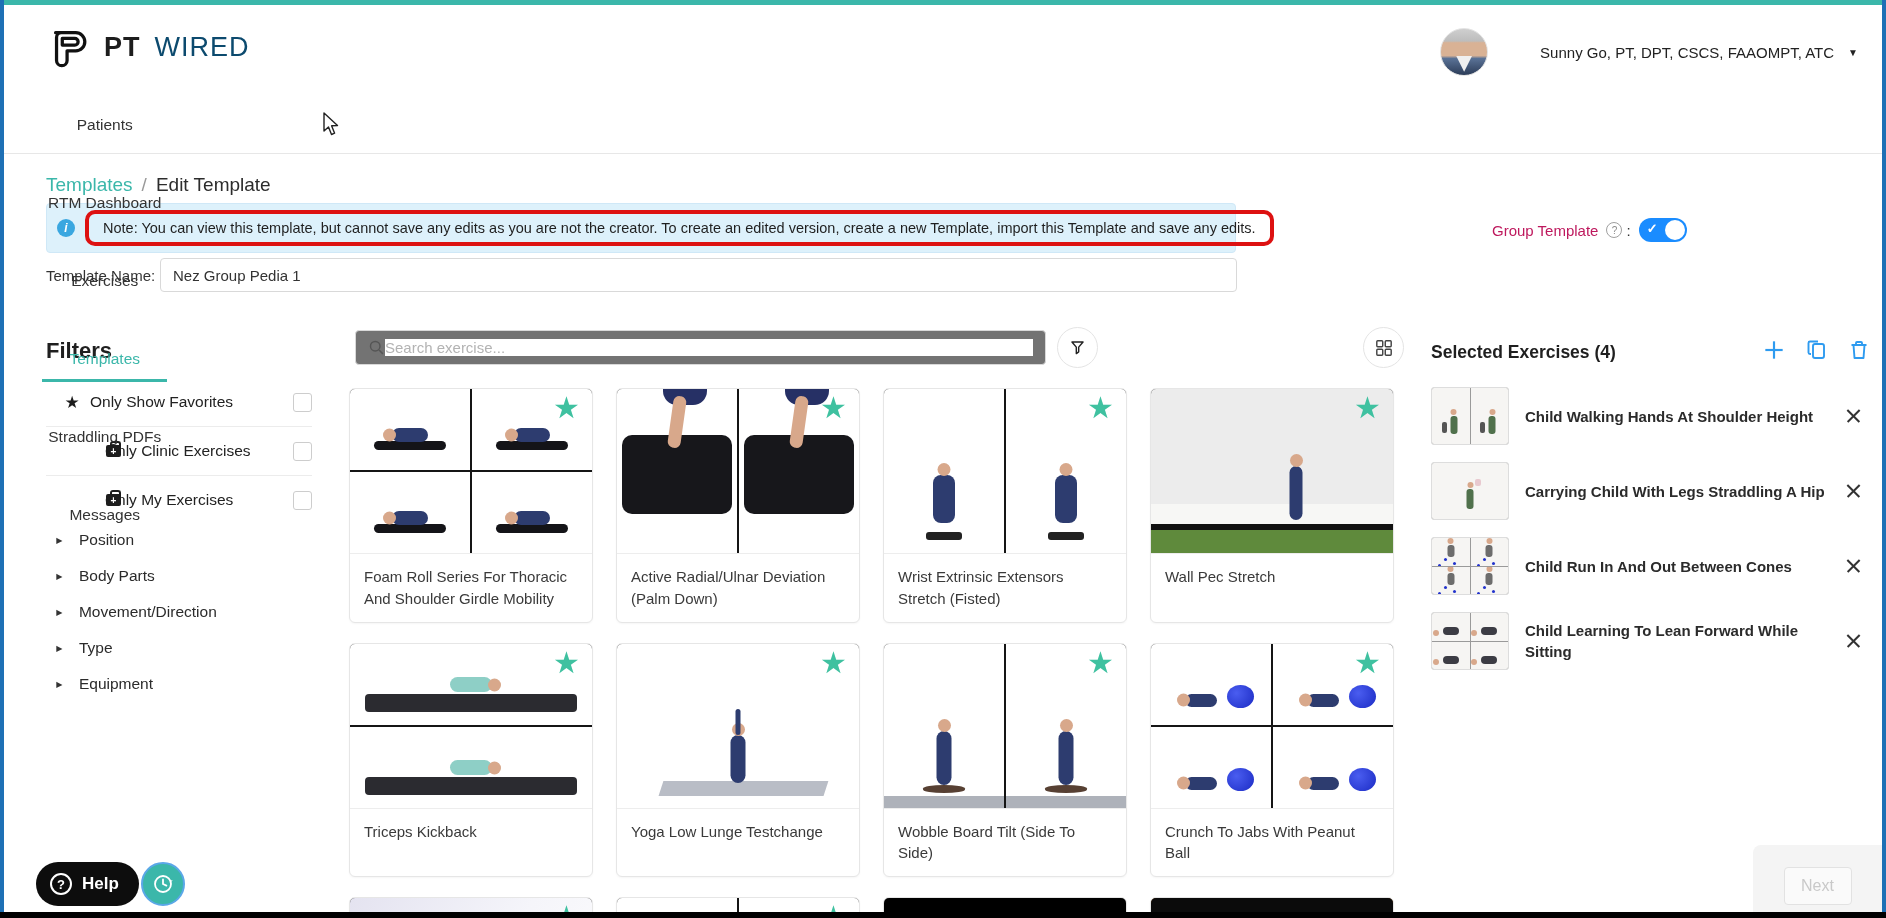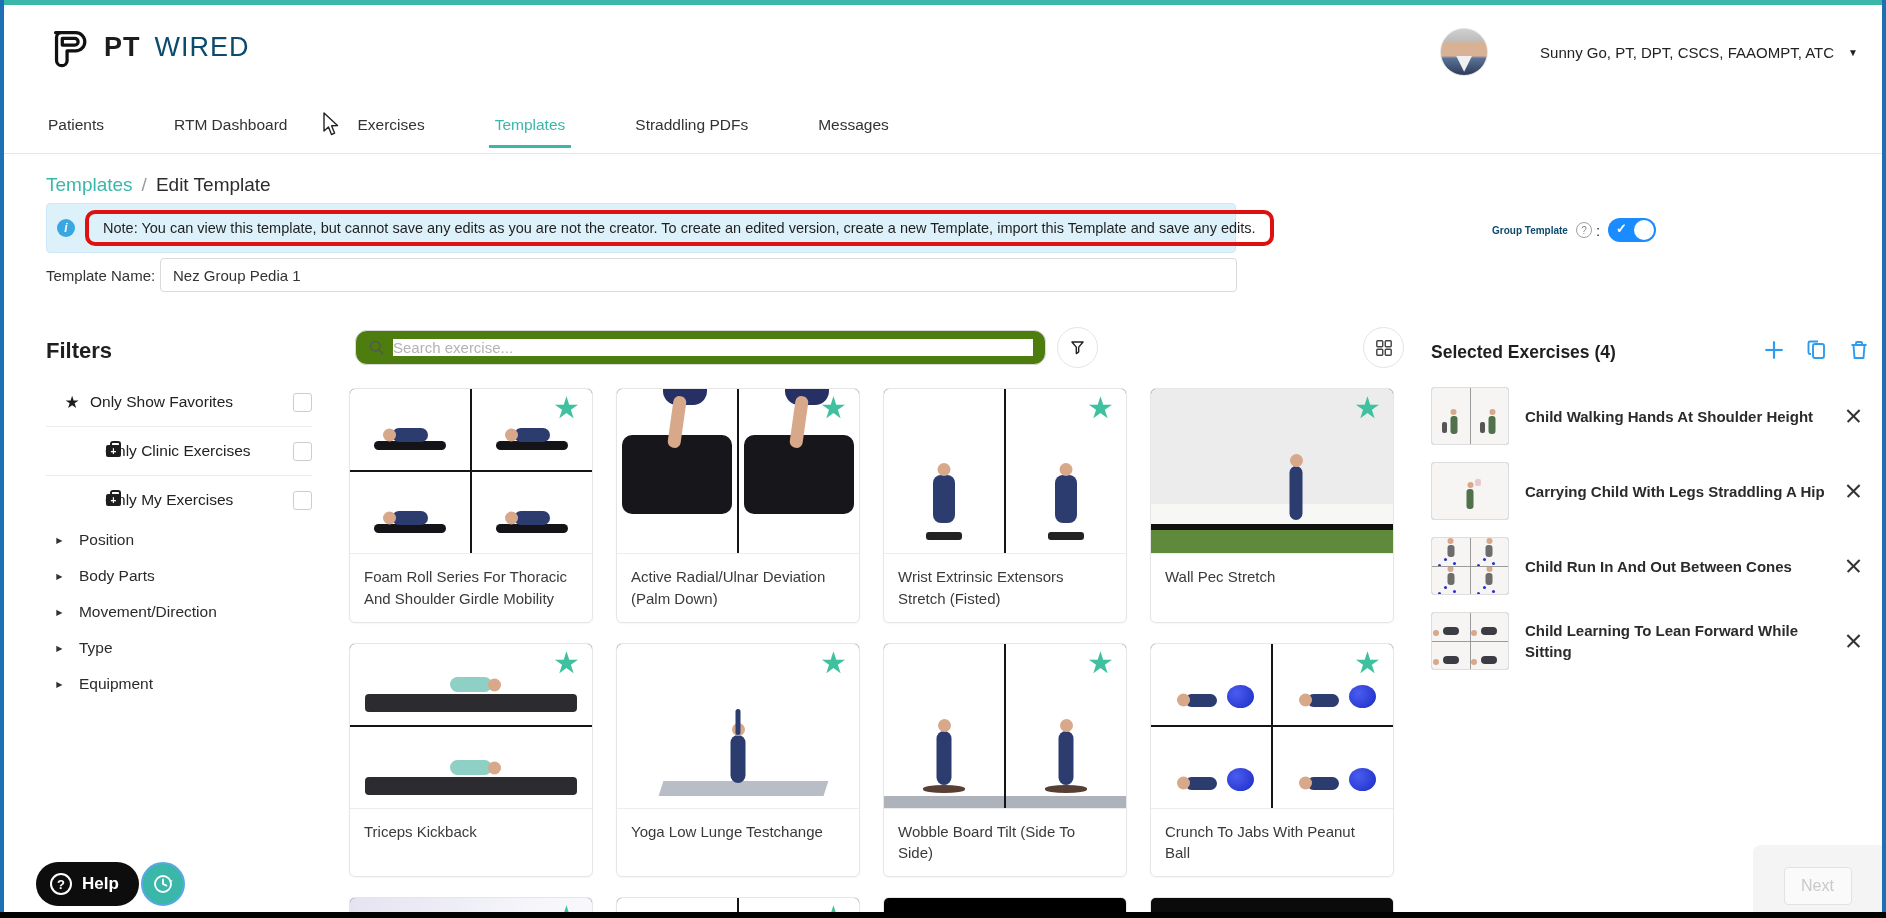--- a/index.html
+++ b/index.html
@@ -25,21 +25,21 @@
 
   .user { position:absolute; right:28px; top:28px; display:flex; align-items:center; gap:12px; }
   .avatar { width:48px; height:48px; border-radius:50%; border:1px solid #e3e3e3; overflow:hidden; position:relative;
             background:linear-gradient(180deg,#cfcfcf 0%,#bdbdbd 26%,#d9b295 30%,#d9b295 58%,#5a7296 64%,#2c3c58 100%); }
   .avatar::before { content:""; position:absolute; left:50%; top:58%; transform:translateX(-50%); width:16px; height:16px; background:#f0f0f0;
             clip-path:polygon(0 0,100% 0,50% 100%); }
   .user-name { font-size:15px; color:#222;margin-left:40px; }
   .caret { font-size:10px; color:#222; margin-left:2px; }
 
   
-  .nav { position:absolute; left:46px; top:116px; display:flex; gap:66px; z-index:5; }
+  .nav { position:absolute; left:46px; top:116px; display:flex; gap:46px; z-index:5;flex-direction:column; }
   .tab { background:none; border:none; font-family:inherit; font-size:15.5px; color:#333; cursor:pointer; padding:0 2px 14px 2px; position:relative; }
   .tab.active { color:var(--accent-teal,#38b6a9); }
   .tab.active::after { content:""; position:absolute; left:-4px; right:-4px; bottom:0; height:3px; background:var(--accent-teal,#38b6a9); }
   .nav-line { position:absolute; left:0; right:0; top:153px; height:1px; background:#e7e7e7; }
 
   
   .breadcrumb { position:absolute; left:46px; top:174px; font-size:19px; display:flex; gap:9px; align-items:baseline; }
   .bc-parent { color:var(--accent-teal,#38b6a9); cursor:pointer; }
   .bc-sep { color:#9a9a9a; }
   .bc-current { color:#2c2c2c; }
@@ -47,21 +47,21 @@
   
   .note { position:absolute; left:46px; top:203px; width:1190px; height:50px; background:var(--note-bg,#ddf1fb);
           border:1px solid #cfe8f7; border-radius:4px; display:flex; align-items:center; padding:0 10px; }
   .info-icon { width:18px; height:18px; border-radius:50%; background:#3aa7e0; color:#fff; font-size:12px; font-weight:700;
                display:flex; align-items:center; justify-content:center; flex:none; font-style:italic; }
   .note-redbox { margin-left:10px; border:4px solid var(--annotation-red,#dd1111); border-radius:10px; padding:6px 14px;
                  font-size:14.5px; font-weight:400; color:#1f1f1f; white-space:nowrap; }
 
   
   .group-toggle { position:absolute; left:1492px; top:218px; display:flex; align-items:center; gap:8px; }
-  .gt-label { font-size:10px; color:#0c4a6e;font-weight:bold; }
+  .gt-label { font-size:15px; color:#be185d; }
   .help-circle { width:16px; height:16px; border:1px solid #9f9f9f; border-radius:50%; color:#8b8b8b; font-size:10px;
                  display:flex; align-items:center; justify-content:center; }
   .gt-colon { font-size:15px; color:#333; margin-left:-4px; }
   .toggle { width:48px; height:24px; border-radius:12px; background:var(--toggle-blue,#1a8cff); position:relative; cursor:pointer; border:none; }
   .toggle .knob { position:absolute; top:2px; right:2px; width:20px; height:20px; border-radius:50%; background:#fff; }
   .toggle .tick { position:absolute; left:8px; top:3px; color:#fff; font-size:13px; font-weight:700; }
 
   
   .tn-row { position:absolute; left:46px; top:258px; display:flex; align-items:center; }
   .tn-label { font-size:15px; color:#333; width:114px; }
@@ -78,22 +78,22 @@
   .ficon.bag::before { content:""; position:absolute; top:-4px; left:4px; width:7px; height:4px; border:2px solid #1d1d1d; border-bottom:none; border-radius:3px 3px 0 0; }
   .ficon.bag::after { content:"+"; position:absolute; inset:0; color:#fff; font-size:10px; font-weight:700; display:flex; align-items:center; justify-content:center; }
   .fcheck-label { font-size:15.5px; color:#222; }
   .fcheck .checkbox { margin-left:auto; width:19px; height:19px; border:1px solid #cdcdcd; border-radius:3px; background:#fff; cursor:pointer; }
   .fdiv { height:1px; background:#ececec; margin:2px 0; }
   .fcoll { display:flex; align-items:center; gap:16px; padding:9px 0 9px 10px; cursor:pointer; }
   .fcoll .tri { font-size:9px; color:#333; transform:scale(.9); }
   .fcoll-label { font-size:15.5px; color:#2b2b2b; }
 
   
-  .search-wrap { position:absolute; left:355px; top:330px; width:691px; height:35px; border:1px solid #d9d9d9; border-radius:12px;
-                 display:flex; align-items:center; padding:0 12px; gap:8px; background:#4d7c0f; }
+  .search-wrap { position:absolute; left:355px; top:330px; width:691px; height:35px; border:1px solid #d9d9d9; border-radius:4px;
+                 display:flex; align-items:center; padding:0 12px; background:#737373; }
   .search-wrap svg { flex:none; }
   .search-input { border:none; outline:none; flex:1; font-family:inherit; font-size:15px; color:#333; }
   .search-input::placeholder { color:#b3b3b3; }
   .round-btn { position:absolute; width:41px; height:41px; border-radius:50%; border:1px solid #e4e4e4; background:#fff;
                display:flex; align-items:center; justify-content:center; cursor:pointer; }
   .funnel-btn { left:1057px; top:327px; }
   .gridview-btn { left:1363px; top:327px; }
 
   
   .grid { position:absolute; left:349px; top:388px; width:1045px; display:grid; grid-template-columns:repeat(4,244px); column-gap:23px; row-gap:20px; }

